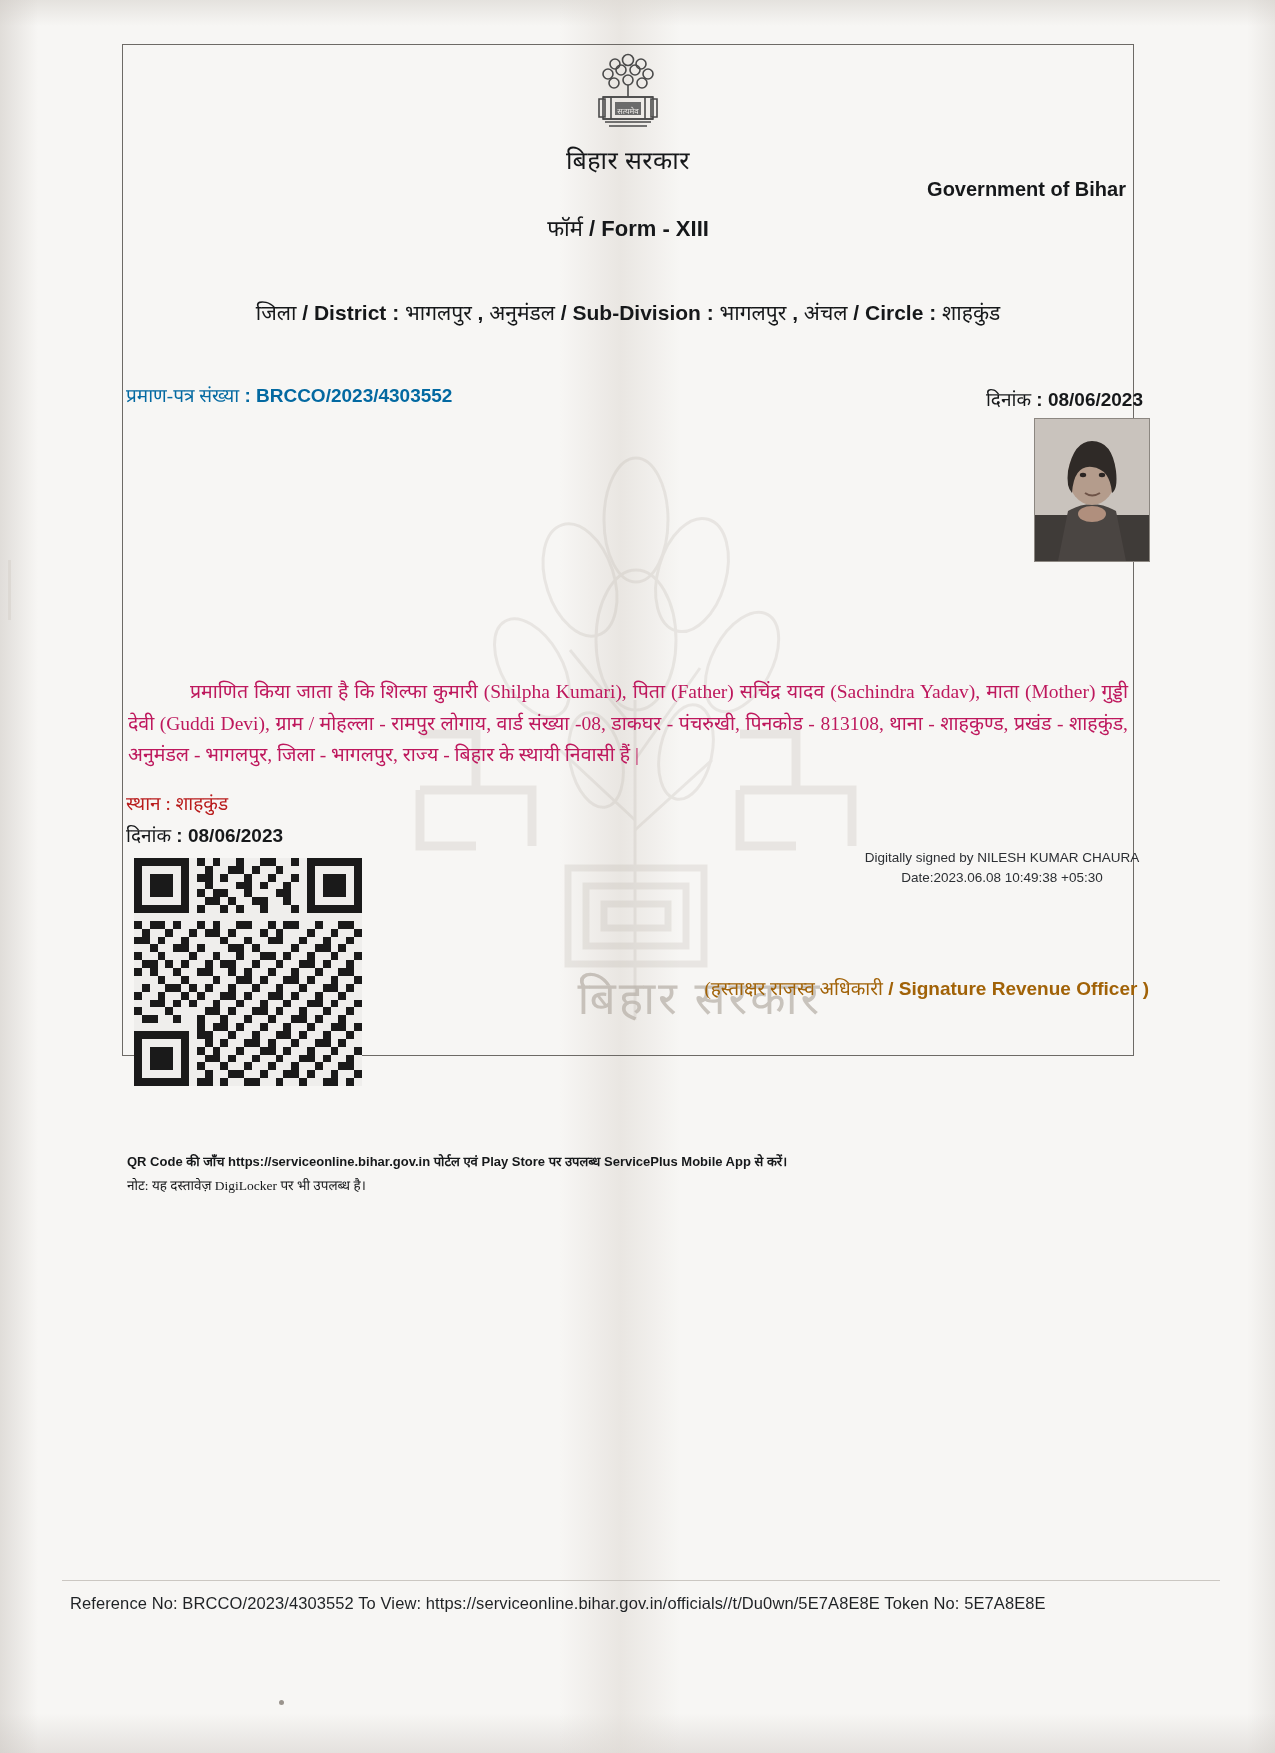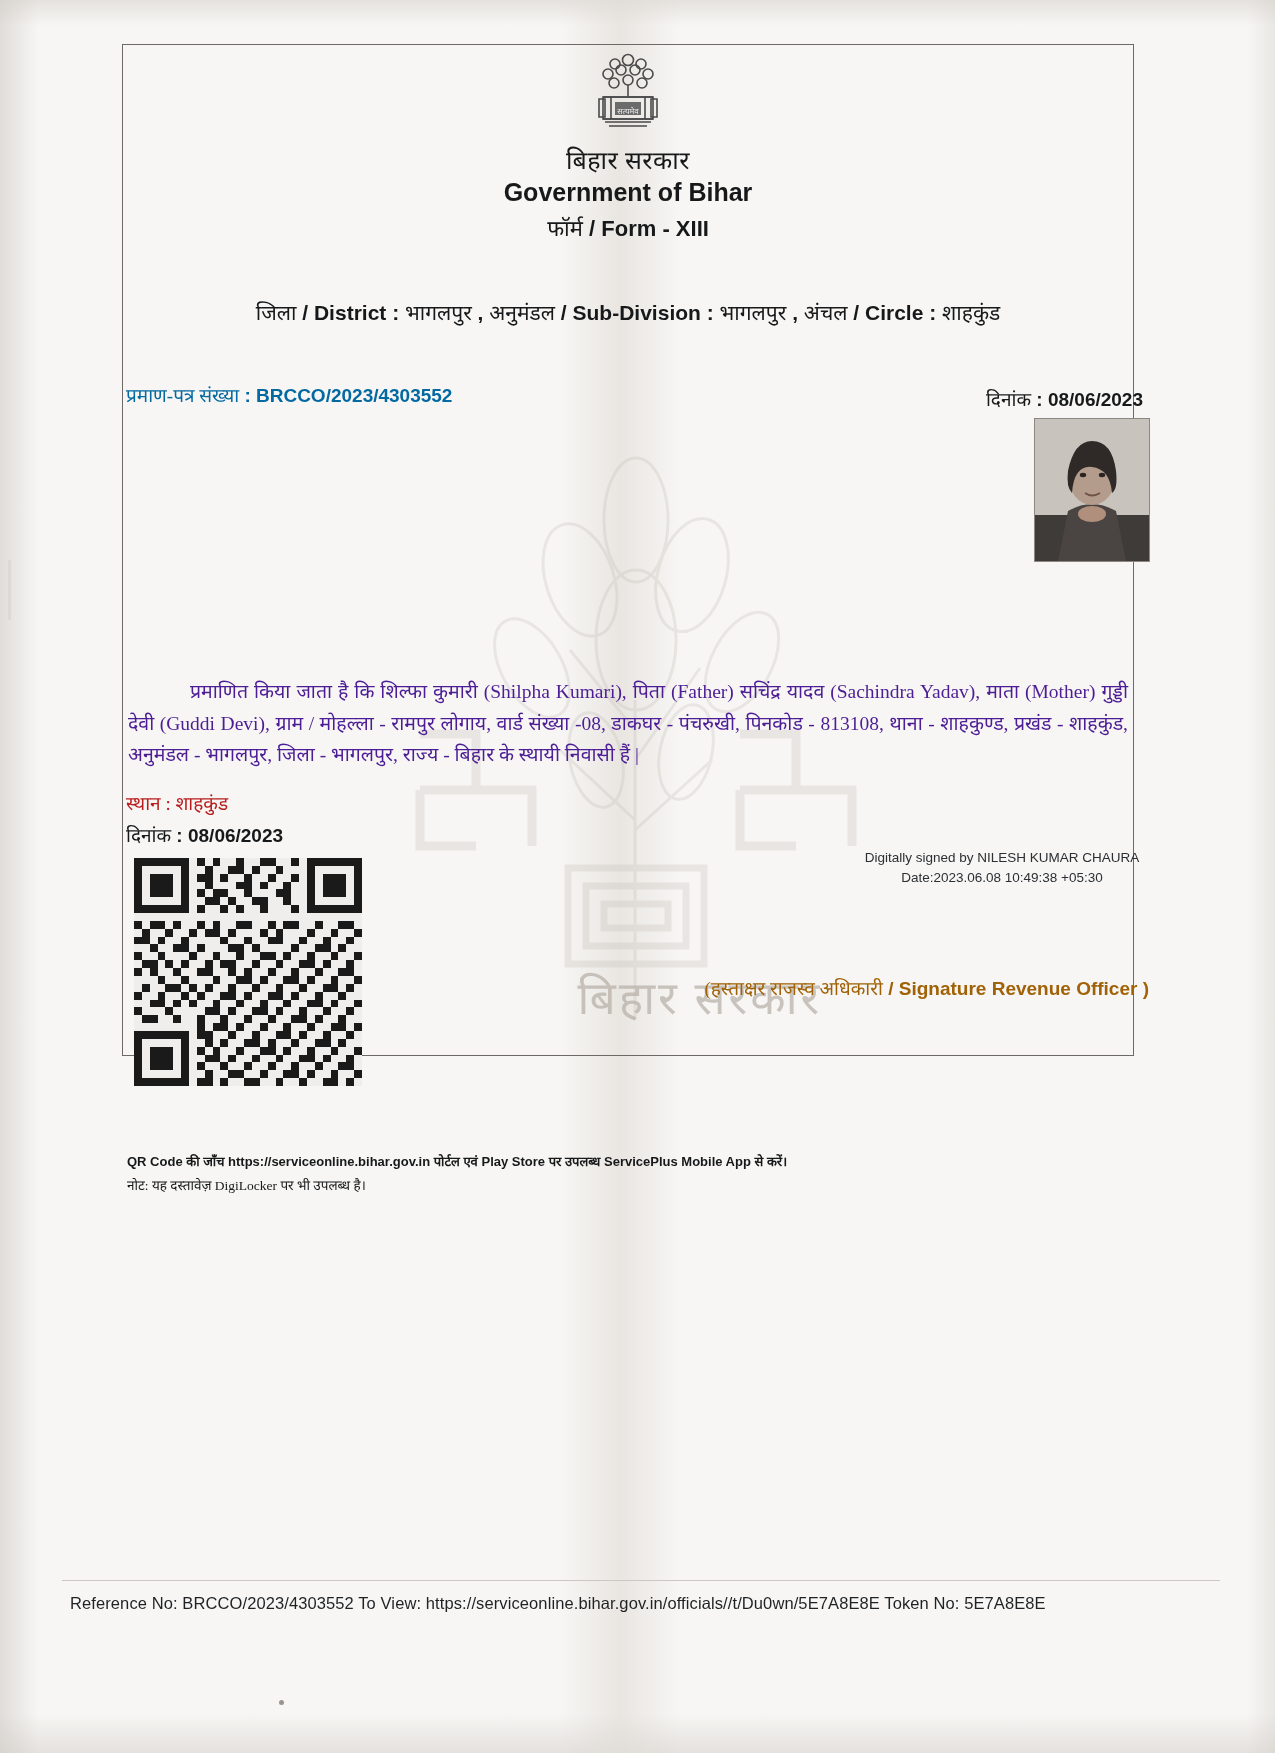--- a/index.html
+++ b/index.html
@@ -89,22 +89,23 @@
     color: #16181a;
   }
   .hdr-hi {
     top: 142px;
     font-family: "Liberation Serif", serif;
     font-size: 25px;
     letter-spacing: .5px;
   }
   .hdr-en {
     top: 178px;
-    font-size: 25px;
-    font-weight: bold;
+    font-size: 20px;
+    font-weight: bold;
+    text-align: right;
   }
   .hdr-form {
     top: 212px;
     font-size: 22px;
     font-weight: bold;
   }
   .hdr-form .hi { font-family: Liberation Serif, serif; font-weight: normal; }
   .hdr-title {
     top: 266px;
     font-size: 22px;
@@ -153,21 +154,21 @@
 
   
   .body-para {
     position: absolute;
     left: 128px;
     top: 676px;
     width: 1000px;
     font-family: "Liberation Serif", serif;
     font-size: 19.5px;
     line-height: 1.62;
-    color: #4c1d95;
+    color: #be185d;
     text-align: justify;
     text-indent: 62px;
   }
 
   
   .place-line {
     position: absolute;
     left: 126px;
     top: 790px;
     font-family: "Liberation Serif", serif;

